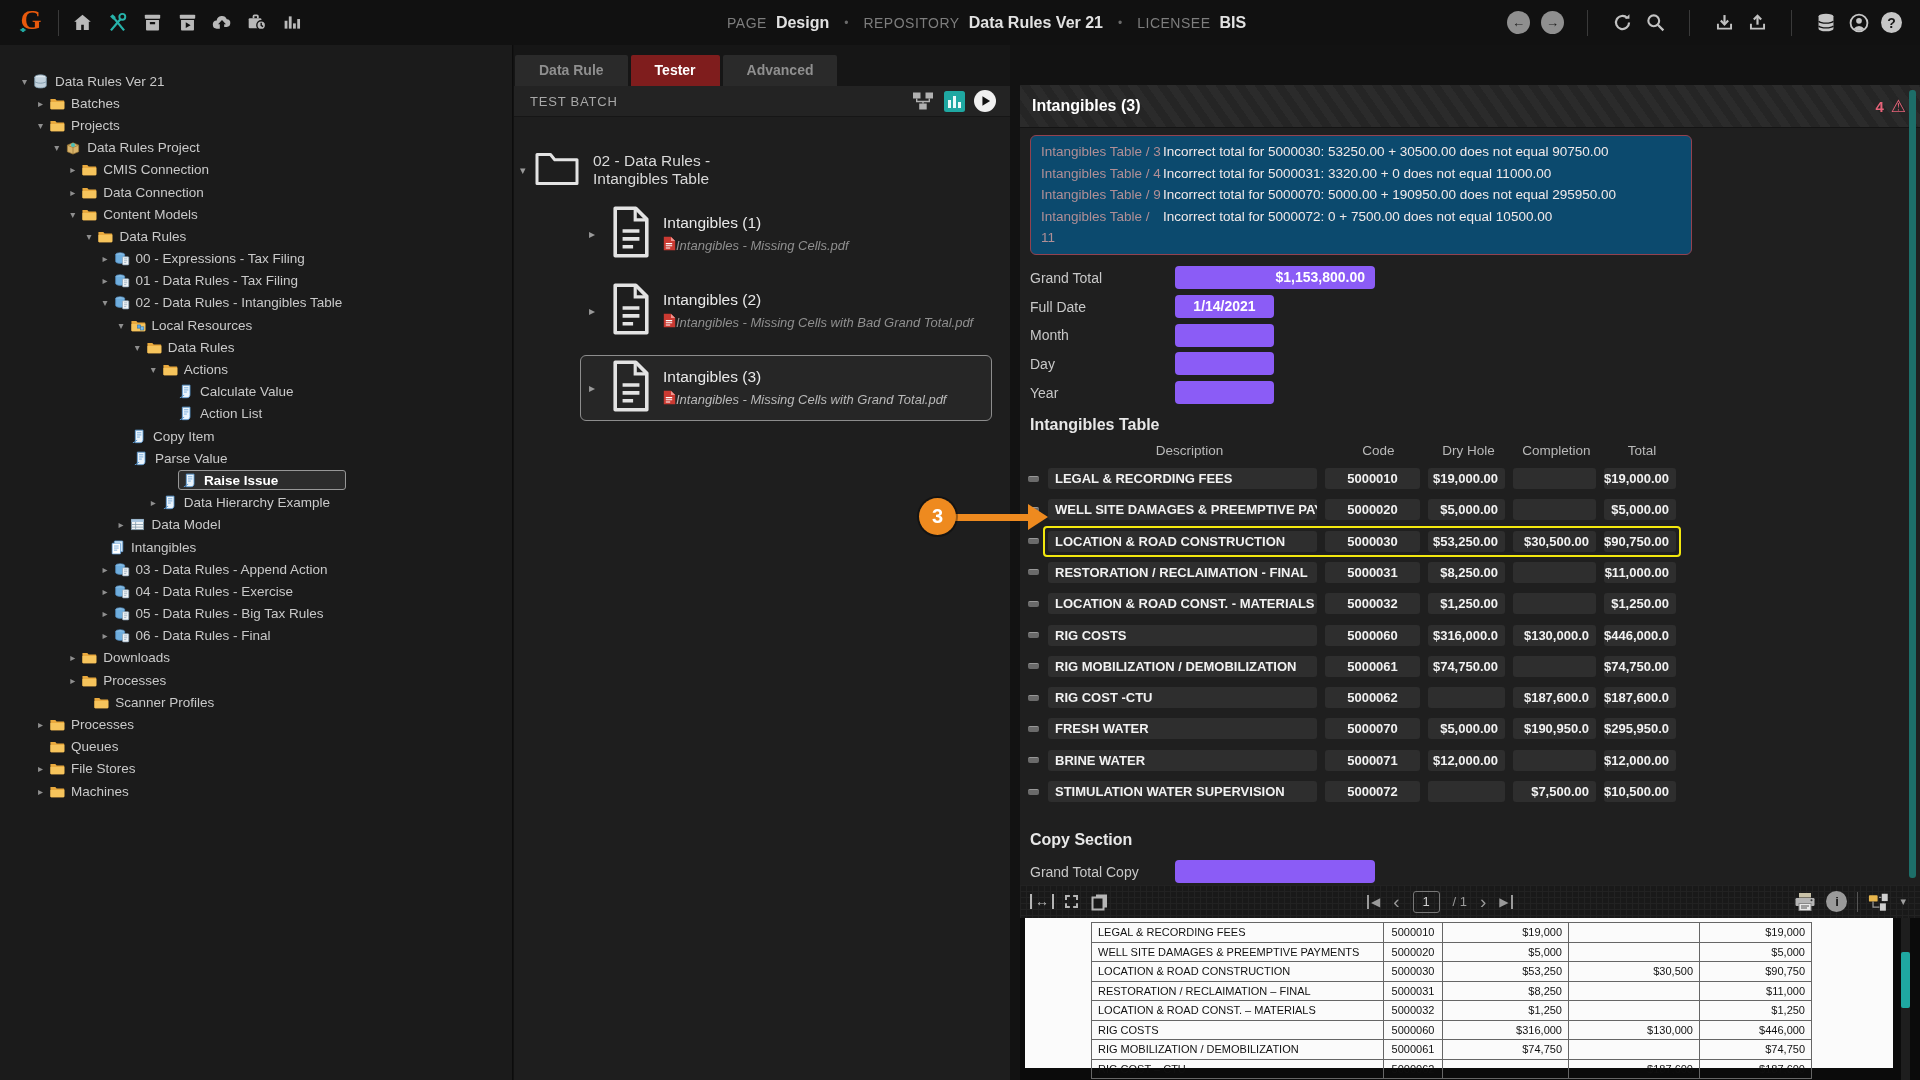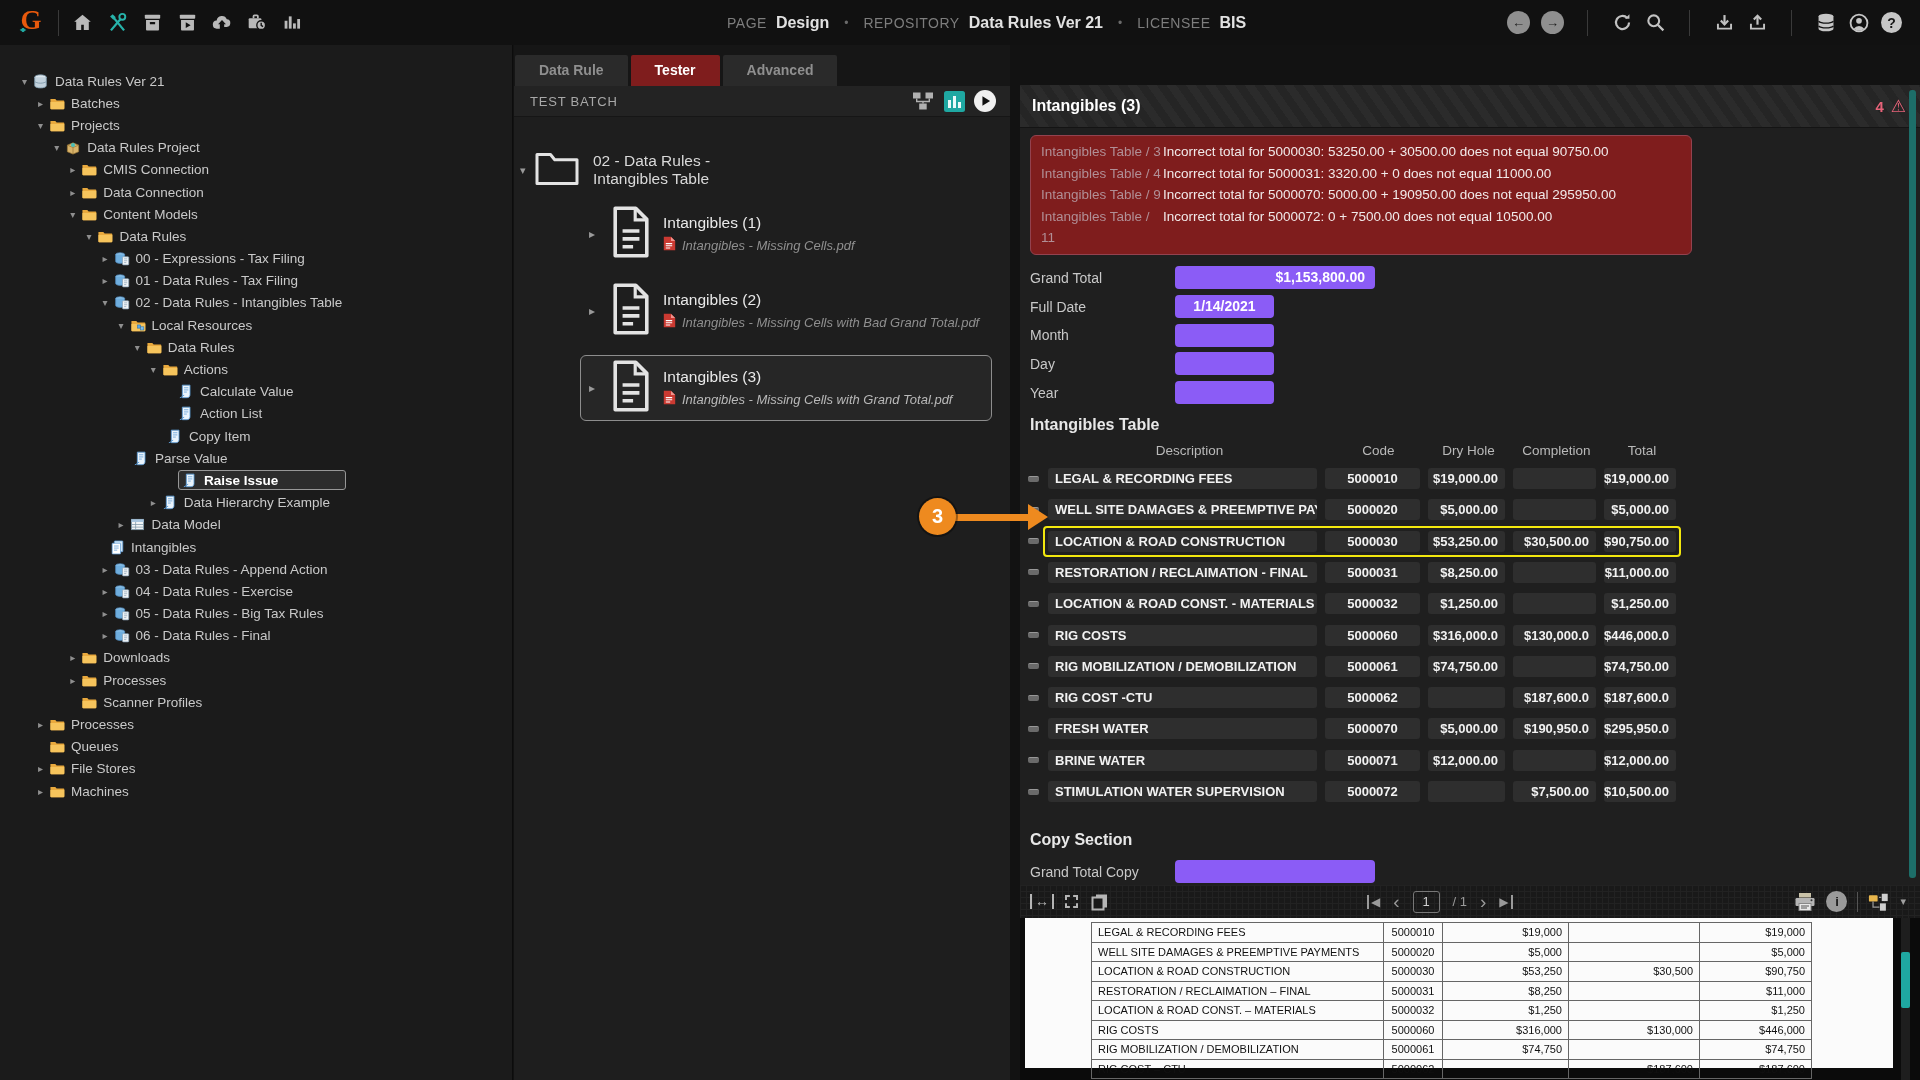--- a/index.html
+++ b/index.html
@@ -50,34 +50,34 @@
   #doclist { padding-top:33px; }
   #folder-row { display:flex; align-items:center; padding-left:6px; height:40px; cursor:pointer; }
   #folder-row .fexp { width:14px; font-size:11px; color:#9a9a9a; }
   #folder-row .flabel { font-size:15.5px; color:#d9d9d9; margin-left:13px; }
   .docrow { display:flex; align-items:center; margin:11px 18px 0 66px; padding:5px 8px; height:66px;
     border:1px solid transparent; border-radius:6px; cursor:pointer; }
   .docrow.selected { border-color:#8d8d8d; background:#262626; }
   .docrow .dexp { width:16px; font-size:12px; color:#9a9a9a; flex:none; }
   .docrow .dicon { flex:none; margin:0 12px 0 6px; }
   .doc-title { font-size:15.5px; color:#e9e9e9; }
-  .doc-sub { display:flex; align-items:center; gap:6px; margin-top:4px; }
+  .doc-sub { display:flex; align-items:center; margin-top:4px; }
   .doc-sub span { font-size:13px; font-style:italic; color:#8f8f8f; }
   .docrow.selected .doc-sub span { color:#b9b9b9; }
 
   
   #rp-main { position:absolute; left:1020px; top:85px; width:900px; height:800px; background:#1f1f1f; }
   #rp-header { height:43px; display:flex; align-items:center; padding:0 14px 0 12px;
     background:repeating-linear-gradient(55deg, #2b2b2b 0 8px, #252525 8px 16px);
     border-bottom:1px solid #141414; }
   #rp-title { font-size:16px; font-weight:bold; color:#ffffff; }
   #rp-errbadge { margin-left:auto; display:flex; align-items:center; gap:7px; color:#e66379; }
   #rp-errbadge .cnt { font-size:15px; font-weight:bold; }
   #rp-errbadge .warn { font-size:17px; }
-  #errbox { margin:7px 0 0 10px; width:662px; background:#7f1d1d; border:1px solid #93424f;
+  #errbox { margin:7px 0 0 10px; width:662px; background:#0c4a6e; border:1px solid #93424f;
     border-radius:6px; padding:5px 10px; }
   .errrow { display:flex; line-height:21.5px; font-size:13.5px; }
   .err-loc { width:122px; flex:none; color:#b18f96; }
   .err-msg { color:#f1e9e9; }
   #fieldsec { margin-top:9px; }
   .frow { height:28.7px; display:flex; align-items:center; padding-left:10px; }
   .flabel { width:145px; flex:none; font-size:14px; color:#c8c8c8; }
   .ffield { height:23px; background:#8b5cf6; border-radius:4px; font-size:14px; font-weight:bold;
     color:#fff; line-height:23px; cursor:text; }
   .ffield.wide { width:200px; text-align:right; padding-right:10px; }
@@ -427,21 +427,21 @@
         <span class="texp"></span>
         <span class="ticon">
           <svg width="15" height="15" viewBox="0 0 16 16">
             <path d="M4.6 1.2h8.2v10.2c0 1.9-1.2 3.2-3.1 3.2H4.6z" fill="#eaf4fc" stroke="#5b9bd5" stroke-width=".9"></path>
             <path d="M6.4 4h4.6M6.4 6.3h4.6M6.4 8.6h3" stroke="#5b9bd5" stroke-width=".8"></path>
             <path d="M2 14.6c2.6 0 2.3-2.6 4.6-2.6" stroke="#5b9bd5" stroke-width="1" fill="none"></path>
           </svg>
         </span>
         <span class="tlabel">Action List</span>
       </div>
-      <div class="trow" style="padding-left: 114px; margin-left: 36px;">
+      <div class="trow" style="padding-left: 114px;">
         <span class="texp"></span>
         <span class="ticon">
           <svg width="15" height="15" viewBox="0 0 16 16">
             <path d="M4.6 1.2h8.2v10.2c0 1.9-1.2 3.2-3.1 3.2H4.6z" fill="#eaf4fc" stroke="#5b9bd5" stroke-width=".9"></path>
             <path d="M6.4 4h4.6M6.4 6.3h4.6M6.4 8.6h3" stroke="#5b9bd5" stroke-width=".8"></path>
             <path d="M2 14.6c2.6 0 2.3-2.6 4.6-2.6" stroke="#5b9bd5" stroke-width="1" fill="none"></path>
           </svg>
         </span>
         <span class="tlabel">Copy Item</span>
       </div>
@@ -564,21 +564,21 @@
       <div class="trow" style="padding-left: 64.3px;">
         <span class="texp">▸</span>
         <span class="ticon">
           <svg width="16" height="15" viewBox="0 0 16 16">
             <path d="M1 3.2h5.2l1.4 1.7H15a.8.8 0 0 1 .8.8v7.4a.9.9 0 0 1-.9.9H1.9a.9.9 0 0 1-.9-.9z" fill="#e9a93d"></path>
             <path d="M1 6.3h14.8v6.8a.9.9 0 0 1-.9.9H1.9a.9.9 0 0 1-.9-.9z" fill="#f6c45c"></path>
           </svg>
         </span>
         <span class="tlabel">Processes</span>
       </div>
-      <div class="trow" style="padding-left: 64.3px;">
+      <div class="trow" style="padding-left: 64.3px; margin-left: 12px;">
         <span class="texp"></span>
         <span class="ticon">
           <svg width="16" height="15" viewBox="0 0 16 16">
             <path d="M1 3.2h5.2l1.4 1.7H15a.8.8 0 0 1 .8.8v7.4a.9.9 0 0 1-.9.9H1.9a.9.9 0 0 1-.9-.9z" fill="#e9a93d"></path>
             <path d="M1 6.3h14.8v6.8a.9.9 0 0 1-.9.9H1.9a.9.9 0 0 1-.9-.9z" fill="#f6c45c"></path>
           </svg>
         </span>
         <span class="tlabel">Scanner Profiles</span>
       </div>
       <div class="trow" style="padding-left: 32.1px;">

